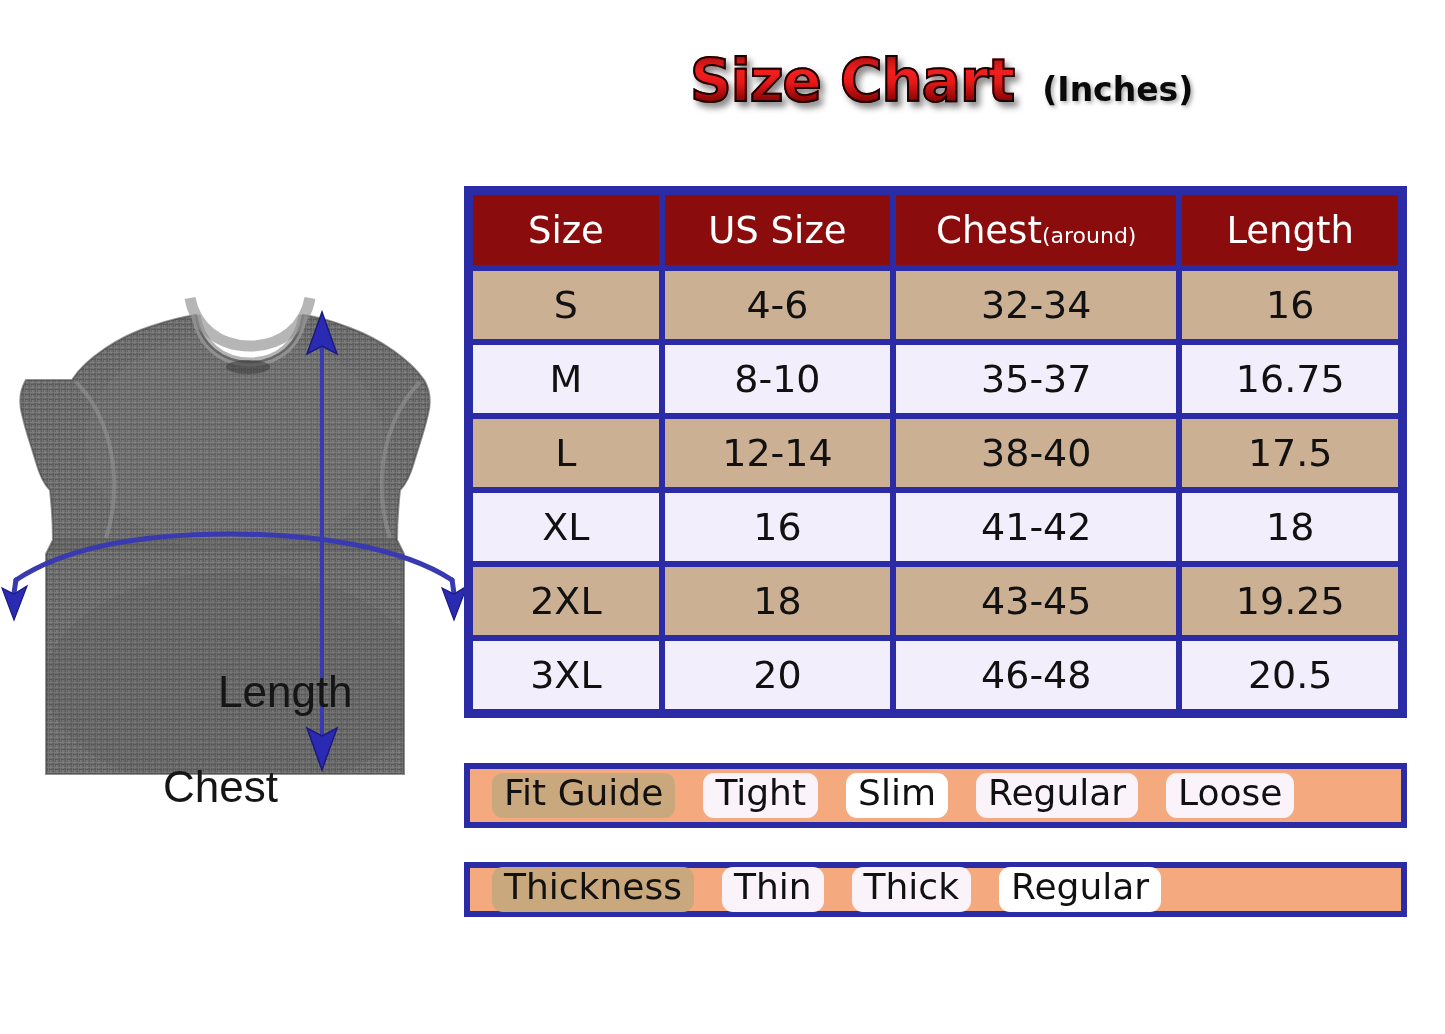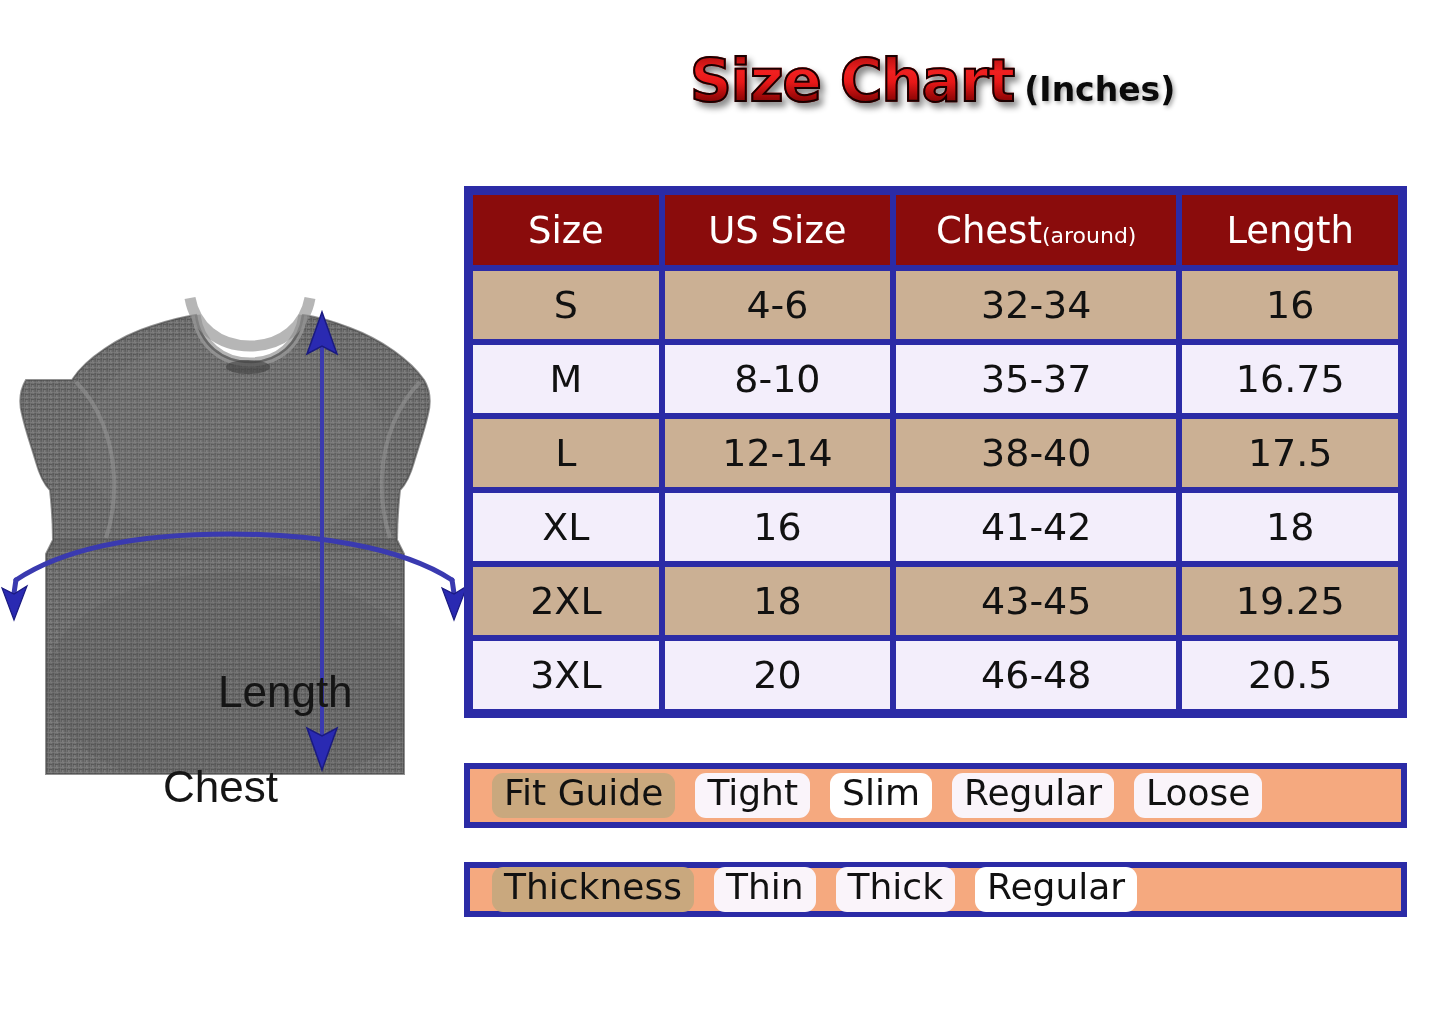--- a/index.html
+++ b/index.html
@@ -38,21 +38,21 @@
     -webkit-text-stroke: 2px #1a0000;
     paint-order: stroke fill;
     filter: drop-shadow(4px 5px 3px rgba(0,0,0,0.45));
     line-height: 1;
   }
   #title-sub {
     font-family: "DejaVu Sans", sans-serif;
     font-size: 33px;
     font-weight: bold;
     color: #0a0a0a;
-    margin-left: 10px;
+    margin-left: 28px;
     line-height: 1;
     filter: drop-shadow(2px 2px 2px rgba(0,0,0,0.35));
   }
 
   
   #size-table {
     position: absolute;
     left: 464px;
     top: 186px;
     width: 943px;
@@ -122,21 +122,21 @@
     border-radius: 11px;
     white-space: nowrap;
     line-height: 1.08;
   }
   .guide-label {
     background: #c9a87e;
     margin-left: 22px;
   }
   .guide-option {
     background: #faf4fa;
-    margin-left: 20px;
+    margin-left: 28px;
   }
   .guide-option.highlight {
     background: #ffffff;
   }
 
   
   #garment-area {
     position: absolute;
     left: 0px;
     top: 262px;

